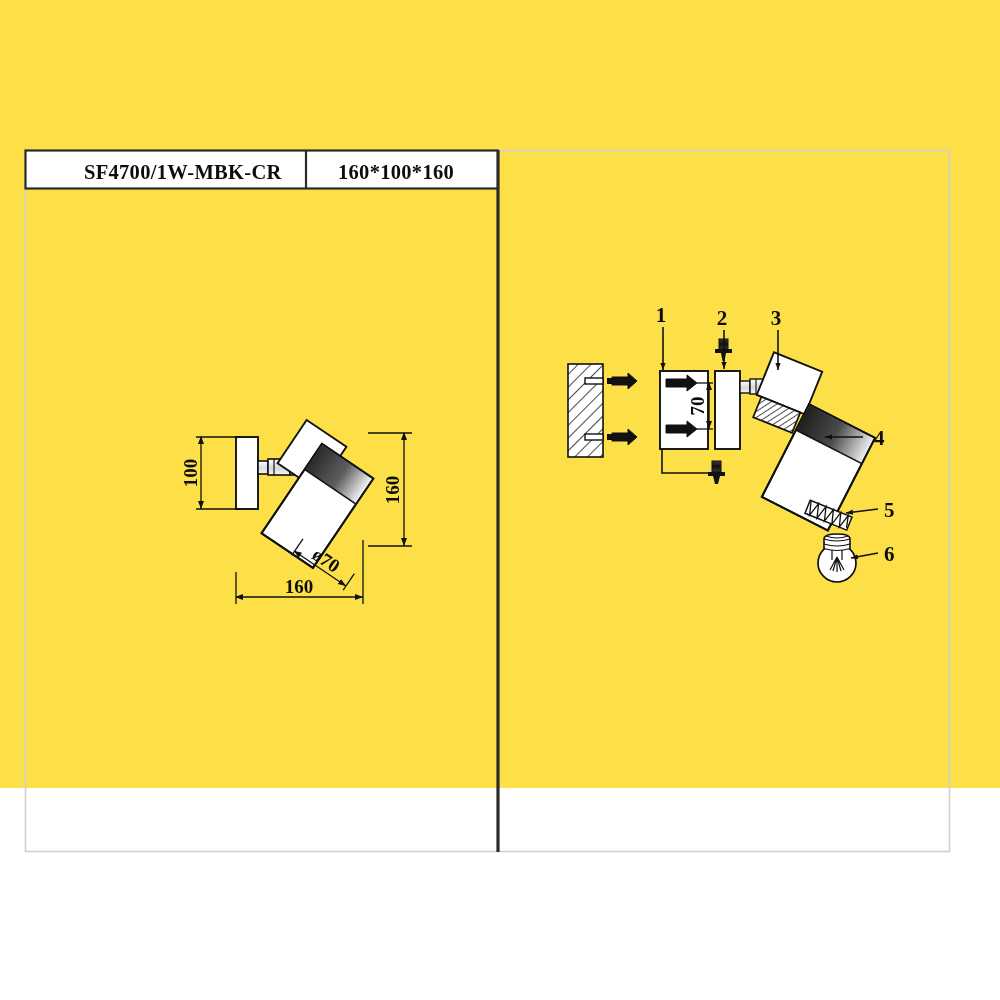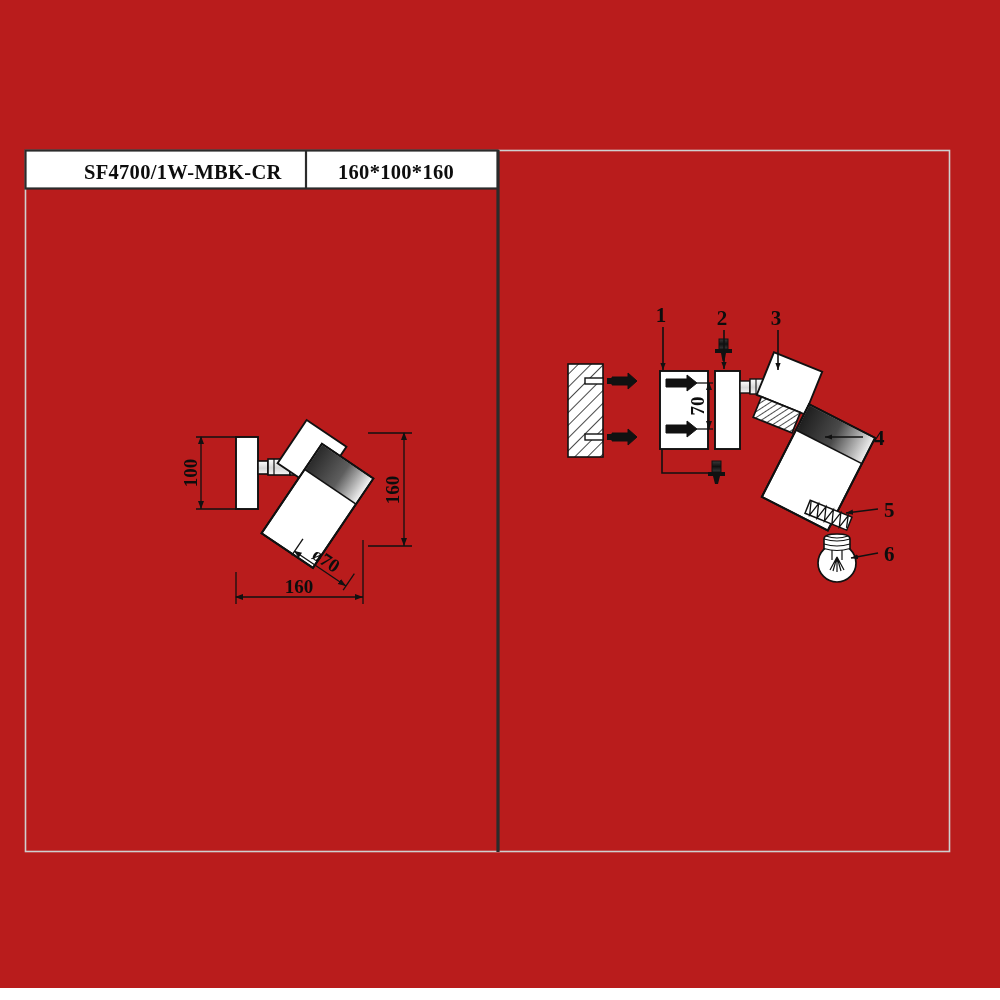--- a/index.html
+++ b/index.html
@@ -7,22 +7,22 @@
     padding: 0;
     background: #ffffff;
     width: 1000px;
     height: 1000px;
     overflow: hidden;
     font-family: "Liberation Serif", serif;
   }
   #sheet {
     position: relative;
     width: 1000px;
-    height: 988px;
-    background: #b91c1c;
+    height: 788px;
+    background: #fde047;
   }
   .drawing-svg {
     position: absolute;
     left: 0;
     top: 0;
     width: 1000px;
     height: 1000px;
   }
   .dim-text, .callout-text, .cell-text {
     font-family: "Liberation Serif", serif;

